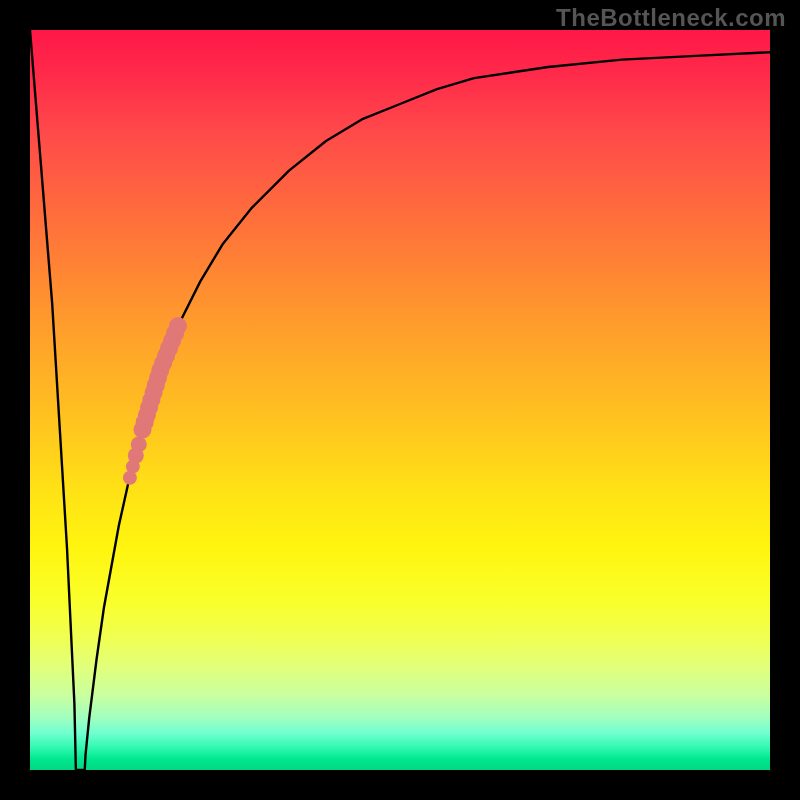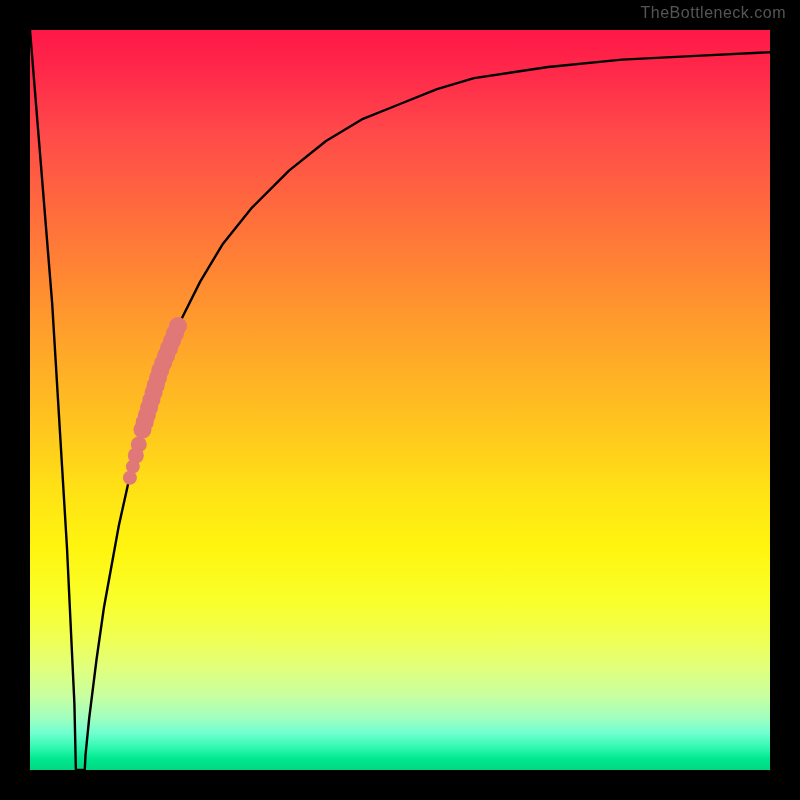--- a/index.html
+++ b/index.html
@@ -9,22 +9,22 @@
     background: #000;
     font-family: Arial, Helvetica, sans-serif;
     position: relative;
     overflow: hidden;
   }
   .attribution {
     position: absolute;
     top: 4px;
     right: 14px;
     color: #555;
-    font-size: 16px;
-    font-weight: 400;
+    font-size: 24px;
+    font-weight: 700;
     letter-spacing: 0.5px;
     z-index: 10;
   }
   .plot-area {
     position: absolute;
     left: 30px;
     top: 30px;
     width: 740px;
     height: 740px;
   }

